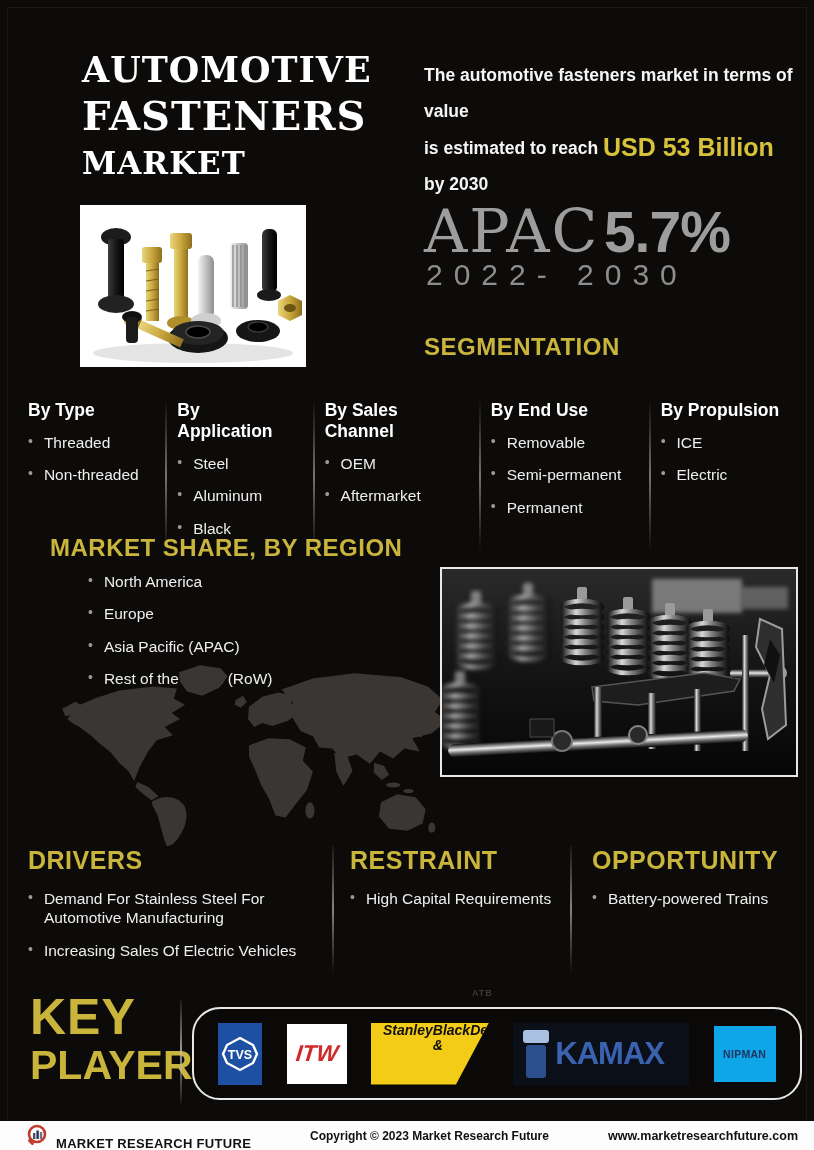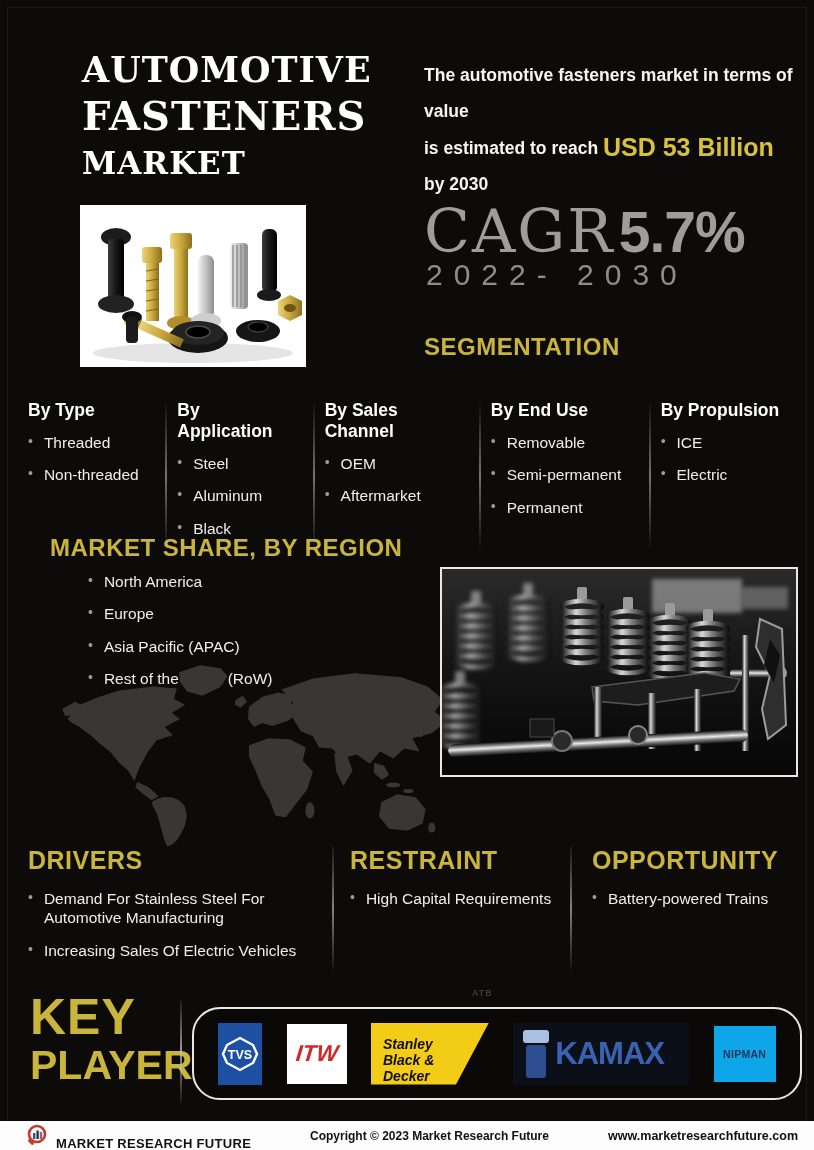--- a/index.html
+++ b/index.html
@@ -56,21 +56,21 @@
   .kp-head .k1{font-size:50px;letter-spacing:1px;}
   .kp-head .k2{font-size:41px;letter-spacing:0px;margin-top:4px;}
   .kp-div{left:180px;top:1000px;height:103px;width:2px;background:linear-gradient(to bottom,rgba(150,150,150,.1),rgba(190,190,190,.8),rgba(150,150,150,.1));}
   .kp-box{left:192px;top:1007px;width:606px;height:89px;border:2px solid #e8e8e8;border-radius:28px;display:flex;align-items:center;justify-content:space-evenly;background:#0a0908;}
   .watermark{left:472px;top:988px;font-size:9px;color:#3a3a3a;font-weight:bold;letter-spacing:1px;}
 
   .logo-tvs{width:44px;height:62px;background:#1d4fa3;display:flex;align-items:center;justify-content:center;position:relative;}
   .logo-tvs svg{display:block;}
   .logo-itw{width:60px;height:60px;background:#fff;display:flex;align-items:center;justify-content:center;}
   .logo-itw span{font-style:italic;font-weight:900;font-size:23px;color:#cf2a2a;transform:skewX(-6deg);letter-spacing:0px;}
-  .logo-stanley{width:118px;height:62px;background:#f2cc16;clip-path:polygon(0 0,100% 0,72% 100%,0 100%);display:flex;flex-direction:column;justify-content:flex-end;padding-left:12px;box-sizing:border-box;}
+  .logo-stanley{width:118px;height:62px;background:#f2cc16;clip-path:polygon(0 0,100% 0,72% 100%,0 100%);display:flex;flex-direction:row;justify-content:flex-start;padding-left:12px;box-sizing:border-box;}
   .logo-stanley span{font-style:italic;font-weight:800;font-size:14px;color:#101010;line-height:1.12;}
   .logo-kamax{width:176px;height:62px;background:#0a0f18;display:flex;align-items:center;padding-left:10px;box-sizing:border-box;}
   .kamax-bolt{width:26px;height:48px;margin-right:6px;position:relative;}
   .kamax-bolt .head{position:absolute;top:0;left:0;width:26px;height:13px;background:#a9c0e2;border-radius:3px;}
   .kamax-bolt .shaft{position:absolute;top:15px;left:3px;width:20px;height:33px;background:#2e4f8f;border-radius:3px;}
   .logo-kamax span{font-weight:900;font-size:31px;color:#3a62b0;letter-spacing:-1px;}
   .logo-nipman{width:62px;height:56px;background:#0ea5e9;display:flex;align-items:center;justify-content:center;}
   .logo-nipman span{font-weight:800;font-size:10.5px;color:#20365e;letter-spacing:.3px;}
 
   
@@ -166,21 +166,21 @@
     <rect x="46" y="112" width="12" height="26" rx="4" fill="#1b1b1b"></rect>
   </svg>
 
   <div class="abs headline">
     <div class="hl-line">The automotive fasteners market in terms of value</div>
     <div class="hl-line"><span>is estimated to reach </span><span class="gold-big">USD 53 Billion</span></div>
     <div class="hl-line">by 2030</div>
   </div>
 
   <div class="abs cagr">
-    <span class="c-label">CAGR</span>
+    <span class="c-label">APAC</span>
     <span class="c-value">5.7%</span>
   </div>
   <div class="abs cagr-period">2022- 2030</div>
 
   <div class="abs gold-head seg-head">SEGMENTATION</div>
 
   <div class="abs segrow">
     <div class="segcol seg-c1">
       <h3>By Type</h3>
       <ul class="blist">

